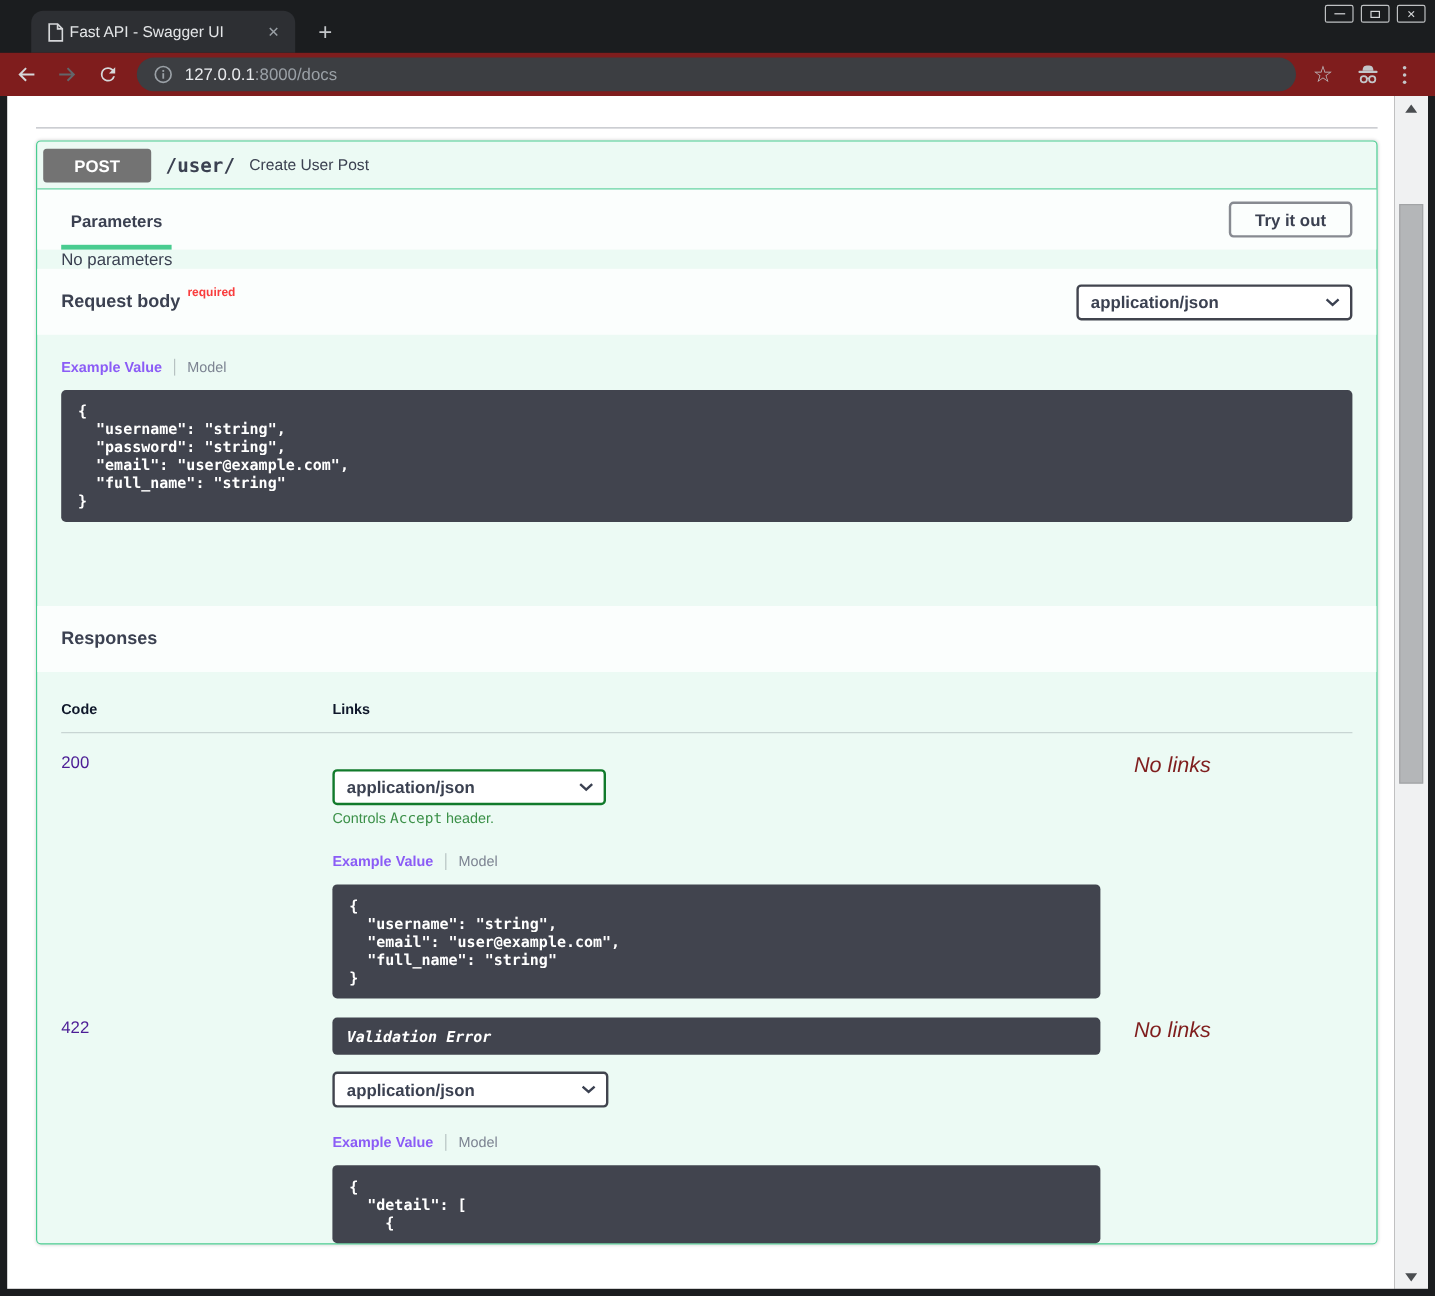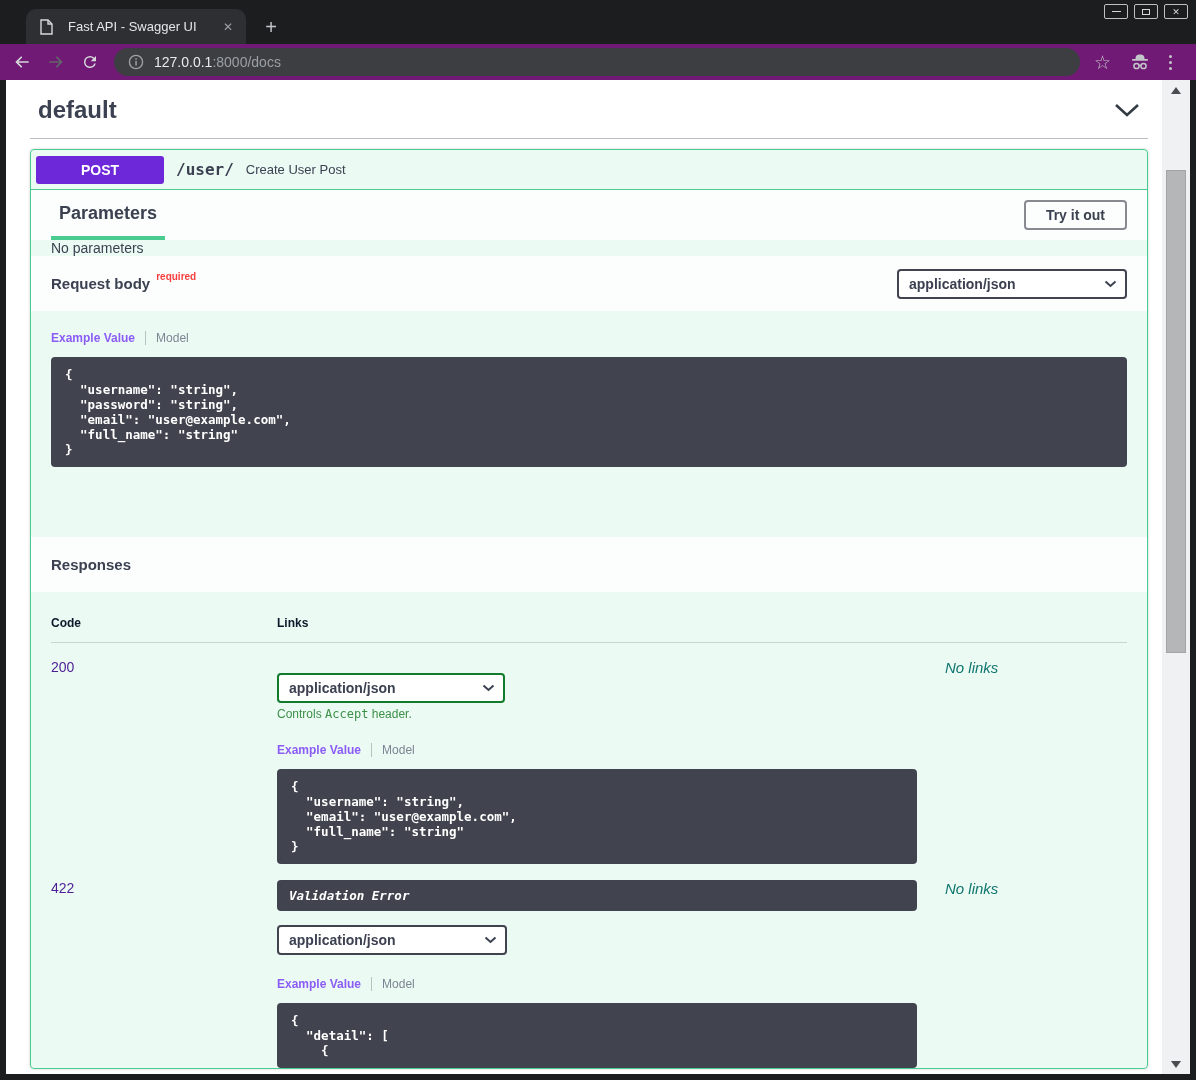--- a/index.html
+++ b/index.html
@@ -6,33 +6,33 @@
   html,body { width:1196px; height:1080px; overflow:hidden; }
   body { font-family:"Liberation Sans", sans-serif; }
 
   .window { position:relative; width:1196px; height:1080px; background:#1b1d1f; }
 
   
   .tabbar { position:absolute; top:0; left:0; width:1196px; height:44px; background:#1b1d1f; }
   .tab {
     position:absolute; left:26px; top:9px; width:220px; height:35px;
     background:#2d2f33; border-radius:10px 10px 0 0;
-    display:flex; align-items:center; padding:0 10px 0 14px; gap:15px;
+    display:flex; align-items:center; padding:0 10px 0 14px; gap:5px;
   }
   .tab-title { color:#e4e6e8; font-size:13px; flex:1; white-space:nowrap; overflow:hidden; }
   .tab-close { color:#9aa0a6; font-size:12px; cursor:pointer; padding:0 3px; }
   .newtab { position:absolute; left:258px; top:14px; color:#c3c6c9; font-size:20px; width:26px; height:26px;
     display:flex; align-items:center; justify-content:center; }
   .win-controls { position:absolute; top:4px; right:8px; display:flex; gap:6px; }
   .win-btn { width:24px; height:15px; border:1px solid #bfc1c3; border-radius:2px;
     display:flex; align-items:center; justify-content:center; color:#d6d8da; font-size:9px; }
   .glyph-min { display:block; width:9px; border-top:1.5px solid #d6d8da; }
   .glyph-max { display:block; width:8px; height:6px; border:1.5px solid #d6d8da; }
 
-  .toolbar { position:absolute; top:44px; left:0; width:1196px; height:36px; background:#701a75;
+  .toolbar { position:absolute; top:44px; left:0; width:1196px; height:36px; background:#7f1d1d;
     display:flex; align-items:center; }
   .nav-icon { width:24px; height:24px; display:flex; align-items:center; justify-content:center; margin-left:10px; }
   .url-pill { height:28px; flex:0 0 966px; margin-left:12px; background:#3c3e42; border-radius:14px;
     display:flex; align-items:center; padding:0 14px; gap:10px; }
   .url-text { font-size:14px; color:#e8eaed; }
   .url-rest { color:#9aa0a6; }
   .right-icons { display:flex; align-items:center; gap:18px; margin-left:14px; }
   .star { color:#c3c6c9; font-size:19px; line-height:1; }
   .dots { display:flex; flex-direction:column; gap:3px; }
   .dots i { width:3px; height:3px; border-radius:50%; background:#c3c6c9; }
@@ -42,29 +42,29 @@
   .swagger { padding:12px 14px 0 24px; color:#3b4151; }
 
   .group-head { display:flex; align-items:center; justify-content:space-between; padding:4px 8px 0; }
   .group-head h3 { font-size:24px; font-weight:700; color:#3b4151; }
   .group-divider { border:none; border-top:1px solid rgba(59,65,81,.35); margin:14px 0 10px; }
 
   .opblock { border:1px solid #49cc90; border-radius:4px; background:rgba(73,204,144,.1);
     box-shadow:0 0 3px rgba(0,0,0,.19); }
   .opblock-summary { display:flex; align-items:center; height:40px; padding:0 5px;
     border-bottom:1px solid #49cc90; cursor:pointer; }
-  .method-btn { background:#6d28d9; color:#fff; font-weight:700; font-size:14px; border:none;
-    border-radius:3px; width:128px; height:28px; text-align:center; cursor:pointer; }
+  .method-btn { background:#737373; color:#fff; font-weight:700; font-size:14px; border:none;
+    border-radius:3px; width:90px; height:28px; text-align:center; cursor:pointer; }
   .op-path { font-family:"DejaVu Sans Mono", monospace; font-weight:700; font-size:16px; margin:0 12px; color:#3b4151; }
   .op-summary { font-size:13px; color:#3b4151; }
 
   .sec-header { display:flex; justify-content:space-between; align-items:center; height:50px;
     padding:0 20px; background:rgba(255,255,255,.8); }
   .tab-item { align-self:flex-end; border-bottom:4px solid #49cc90; padding:0 8px 12px;
-    font-weight:700; font-size:18px; color:#3b4151; cursor:pointer; }
+    font-weight:700; font-size:14px; color:#3b4151; cursor:pointer; }
   .tryout-btn { background:transparent; border:2px solid #878a91; border-radius:4px; height:30px;
     padding:0 20px; font-weight:700; font-size:14px; color:#3b4151; font-family:inherit; cursor:pointer; }
 
   .noparams { padding:0 20px; font-size:14px; }
 
   .sec-header.tall { height:55px; }
   .reqbody-title { font-size:15px; font-weight:700; }
   .required-badge { font-size:10px; color:#f93e3e; vertical-align:top; position:relative; top:-4px; margin-left:6px; }
 
   .sel-wrap { position:relative; display:inline-block; }
@@ -84,21 +84,21 @@
     color:#ffffff; white-space:pre; overflow:hidden; }
 
   .responses-body { padding:24px 20px 0; }
   .resp-grid { display:grid; grid-template-columns:226px 668px 1fr; }
   .resp-grid.headrow { border-bottom:1px solid rgba(59,65,81,.2); padding-bottom:12px; }
   .col-label { font-size:12px; font-weight:700; color:#0f172a; }
   .resp-row { padding-top:16px; }
   .resp-code { font-size:14px; color:#4c1d95; }
   .resp-desc-box { width:640px; background:#41444e; border-radius:4px; padding:8px 12px;
     font-family:"DejaVu Sans Mono", monospace; font-size:12.5px; font-style:italic; font-weight:700; color:#fff; }
-  .resp-links { font-size:15px; font-style:italic; color:#0f766e; }
+  .resp-links { font-size:18px; font-style:italic; color:#7f1d1d; }
   .accept-note { margin-top:4px; font-size:12px; color:#3b9048; }
   .accept-note code { font-family:"DejaVu Sans Mono", monospace; font-size:12px; }
   .mt16 { margin-top:14px; }
   .mt24 { margin-top:22px; }
   .w640 { width:640px; }
 
   
   .scrollbar { position:absolute; left:1162px; top:80px; width:28px; height:994px; background:#f0f1f2; }
   .scroll-arrow { position:absolute; left:0; width:28px; height:16px; display:flex; align-items:center; justify-content:center; }
   .tri-up { width:0; height:0; border-left:5px solid transparent; border-right:5px solid transparent; border-bottom:7px solid #4a4d50; }
@@ -178,28 +178,20 @@
           <i></i>
           <i></i>
           <i></i>
         </span>
     </div>
   </div>
 
   <div class="page">
     <div class="swagger">
 
-      <div class="group-head">
-        <h3>default</h3>
-        <span>
-          <svg width="26" height="15" viewBox="0 0 26 15">
-              <path d="M2 2 L13 12 L24 2" fill="none" stroke="#333b44" stroke-width="2.6"></path>
-            </svg>
-        </span>
-      </div>
       <hr class="group-divider">
 
       <div class="opblock">
 
         <div class="opblock-summary">
           <button class="method-btn">POST</button>
           <span class="op-path">/user/</span>
           <span class="op-summary">Create User Post</span>
         </div>
 

